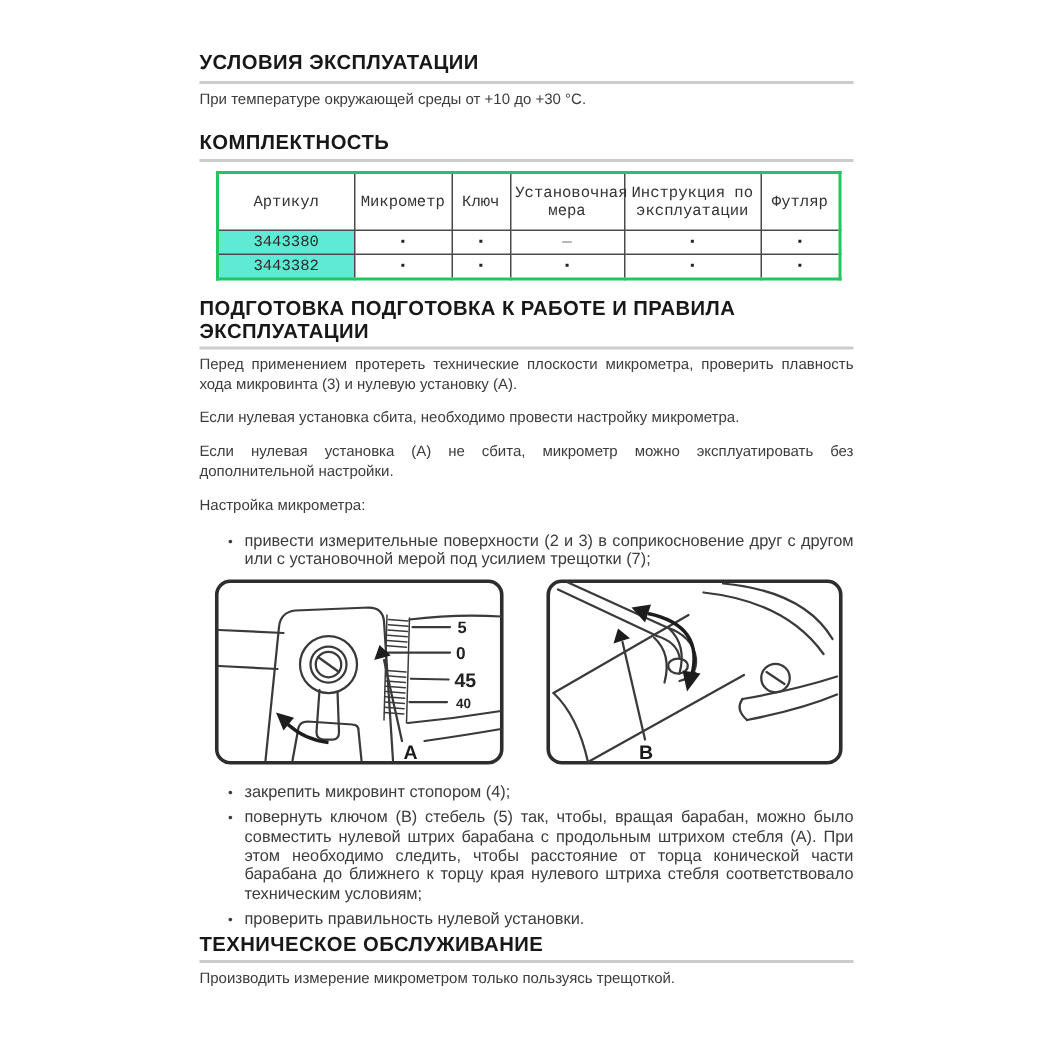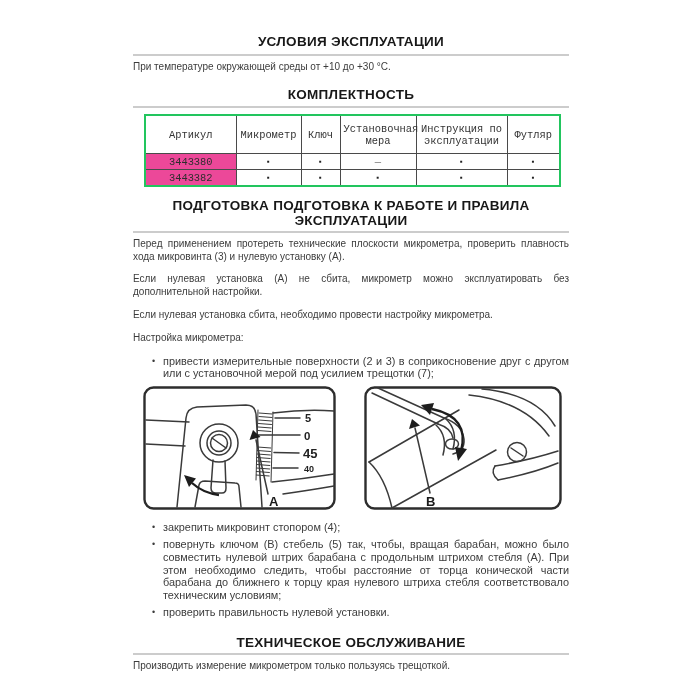--- a/index.html
+++ b/index.html
@@ -17,33 +17,33 @@
     left: 133px; top: 0;
     width: 436px;
     padding-top: 34px;
   }
   .sec-title {
     margin: 0;
     font-size: 13.5px;
     line-height: 15px;
     font-weight: 700;
     color: #181818;
-    text-align: center;
+    text-align: left;
     letter-spacing: 0.3px;
   }
   .divider { height: 2px; background: #cccccc; margin-top: 5px; }
   .para {
     font-size: 10px;
     line-height: 12.8px;
     margin-top: 5px;
     text-align: justify;
     hyphens: auto;
   }
   .mt3 { margin-top: 3px; } .mt4 { margin-top: 4px; }
-  .mt7 { margin-top: 7px; } .mt10 { margin-top: 16px; } .mt11 { margin-top: 11px; }
+  .mt7 { margin-top: 7px; } .mt10 { margin-top: 2px; } .mt11 { margin-top: 11px; }
   .mt13 { margin-top: 13px; }
 
   
   .spec-table {
     border-collapse: collapse;
     table-layout: fixed;
     margin: 6px 0 0 11px;
     width: 415px;
     font-size: 10.4px;
     color: #333333;
@@ -55,21 +55,21 @@
     text-align: center;
     vertical-align: middle;
     padding: 0 3px;
   }
   .spec-table thead th {
     height: 39px;
     font-weight: 400;
     line-height: 12px;
   }
   .spec-table tbody td { height: 16px; }
-  .spec-table td.article { background: #ec4899; color: #2e2e2e; }
+  .spec-table td.article { background: #5eead4; color: #2e2e2e; }
   .spec-table td.mark { font-size: 8px; color: #222; }
   .spec-table td.mark.dash { font-size: 10.5px; color: #7a7a7a; }
 
   
   .bullet { display: flex; font-size: 10.9px; line-height: 12.8px; }
   .bullet .marker { flex: none; width: 11px; margin-left: 19px; font-size: 9px; line-height: 12.8px; }
   .bullet .txt { flex: 1; text-align: justify; hyphens: auto; }
 
   
   .figures { display: flex; gap: 28px; margin-top: 6px; margin-left: 10px; }
@@ -129,22 +129,22 @@
           <td class="mark">▪</td>
           <td class="mark">▪</td>
           <td class="mark">▪</td>
         </tr>
       </tbody>
     </table>
 
     <h2 class="sec-title mt11">ПОДГОТОВКА ПОДГОТОВКА К РАБОТЕ И ПРАВИЛА ЭКСПЛУАТАЦИИ</h2>
     <div class="divider mt3"></div>
     <p class="para">Перед применением протереть технические плоскости микрометра, проверить плавность хода микровинта (3) и нулевую установку (А).</p>
+    <p class="para">Если нулевая установка сбита, необходимо провести настройку микрометра.</p>
     <p class="para">Если нулевая установка (А) не сбита, микрометр можно эксплуатировать без дополнительной настройки.</p>
-    <p class="para">Если нулевая установка сбита, необходимо провести настройку микрометра.</p>
     <p class="para">Настройка микрометра:</p>
 
     <div class="bullet mt4">
       <span class="marker">•</span>
       <span class="txt">привести измерительные поверхности (2 и 3) в соприкосновение друг с другом или с установочной мерой под усилием трещотки (7);</span>
     </div>
 
     <div class="figures">
 
       <div class="fig">

